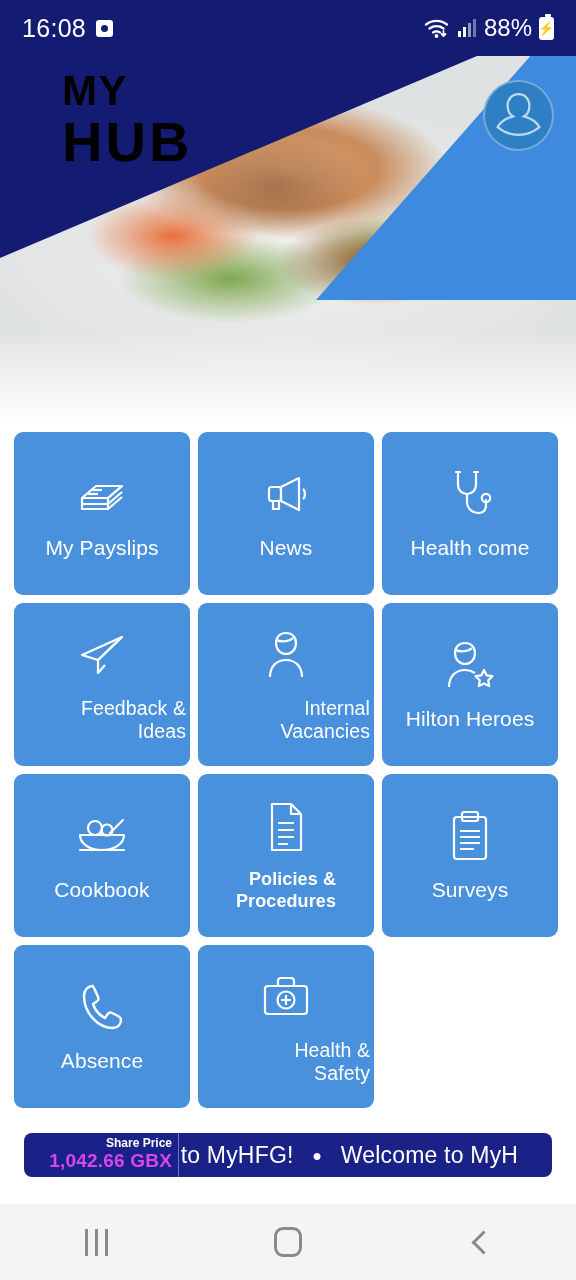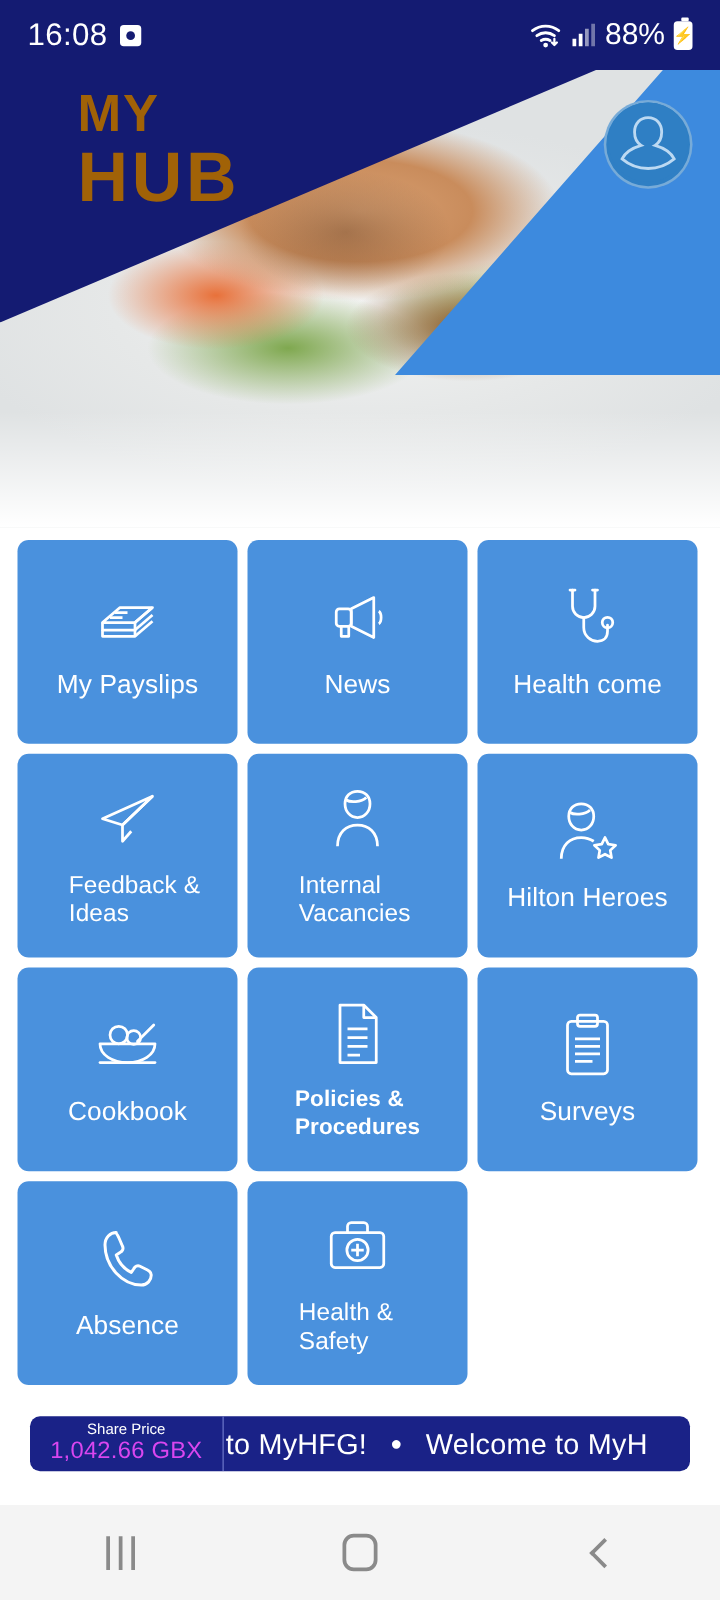--- a/index.html
+++ b/index.html
@@ -65,21 +65,21 @@
     z-index:12;
   }
   #blue-wedge {
     position:absolute; top:0; right:0; width:300px; height:300px;
     background:#3d8ade;
     clip-path:polygon(300px 0, 300px 300px, 40px 300px, 300px 4px);
     z-index:11;
   }
   #logo {
     position:absolute; left:62px; top:70px; z-index:20;
-    color:#a16207; font-weight:700; line-height:1.02;
+    color:#000000; font-weight:700; line-height:1.02;
     letter-spacing:1.5px;
   }
   #logo .l1 { font-size:42px; display:block; }
   #logo .l2 { font-size:56px; display:block; letter-spacing:3px; }
   #avatar {
     position:absolute; right:22px; top:80px; width:71px; height:71px;
     border-radius:50%; background:#2f7fc4; z-index:22;
     border:2px solid rgba(255,255,255,.35);
     display:flex; align-items:flex-end; justify-content:center; overflow:hidden;
   }
@@ -92,36 +92,36 @@
     gap:8px 8px; z-index:15;
   }
   .tile {
     width:176px; height:163px; background:#4a91dd; border-radius:9px;
     display:flex; flex-direction:column; align-items:center; justify-content:center;
     padding:6px 4px 8px; cursor:pointer;
   }
   .tile-icon { height:60px; display:flex; align-items:center; justify-content:center; margin-bottom:12px; }
   .tile-icon svg { display:block; }
   .tile-label {
-    color:#ffffff; font-size:21px; text-align:left; line-height:1.18;
+    color:#ffffff; font-size:21px; text-align:right; line-height:1.18;
     font-weight:400; letter-spacing:.1px; white-space:pre-line;
   }
   .tile-label.small { font-size:18px;font-weight:bold; }
   .tile-label.tight { font-size:19.5px;margin-left:37px; }
 
   
   #ticker {
     position:absolute; left:24px; top:1133px; width:528px; height:44px;
     background:#1a2287; border-radius:8px; display:flex; align-items:stretch;
     overflow:hidden; z-index:15;
   }
   #share-price {
     flex:0 0 155px; display:flex; flex-direction:column;
-    align-items:center; justify-content:center;
-    border-right:1px solid #6a74c8; padding:2px 6px;
+    align-items:flex-end; justify-content:center;
+    border-right:1px solid #6a74c8; padding:2px 6px;font-weight:bold;
   }
   #share-label { color:#ffffff; font-size:12px; line-height:1.1; }
   #share-value { color:#d946ef; font-size:19px; line-height:1.2; letter-spacing:.2px; }
   #marquee-wrap { flex:1; overflow:hidden; display:flex; align-items:center; }
   #marquee {
     color:#ffffff; font-size:23px; white-space:nowrap;
     margin-left:-62px; letter-spacing:.2px;
   }
   #marquee .sep { font-size:16px; vertical-align:middle; padding:0 12px; }
 

